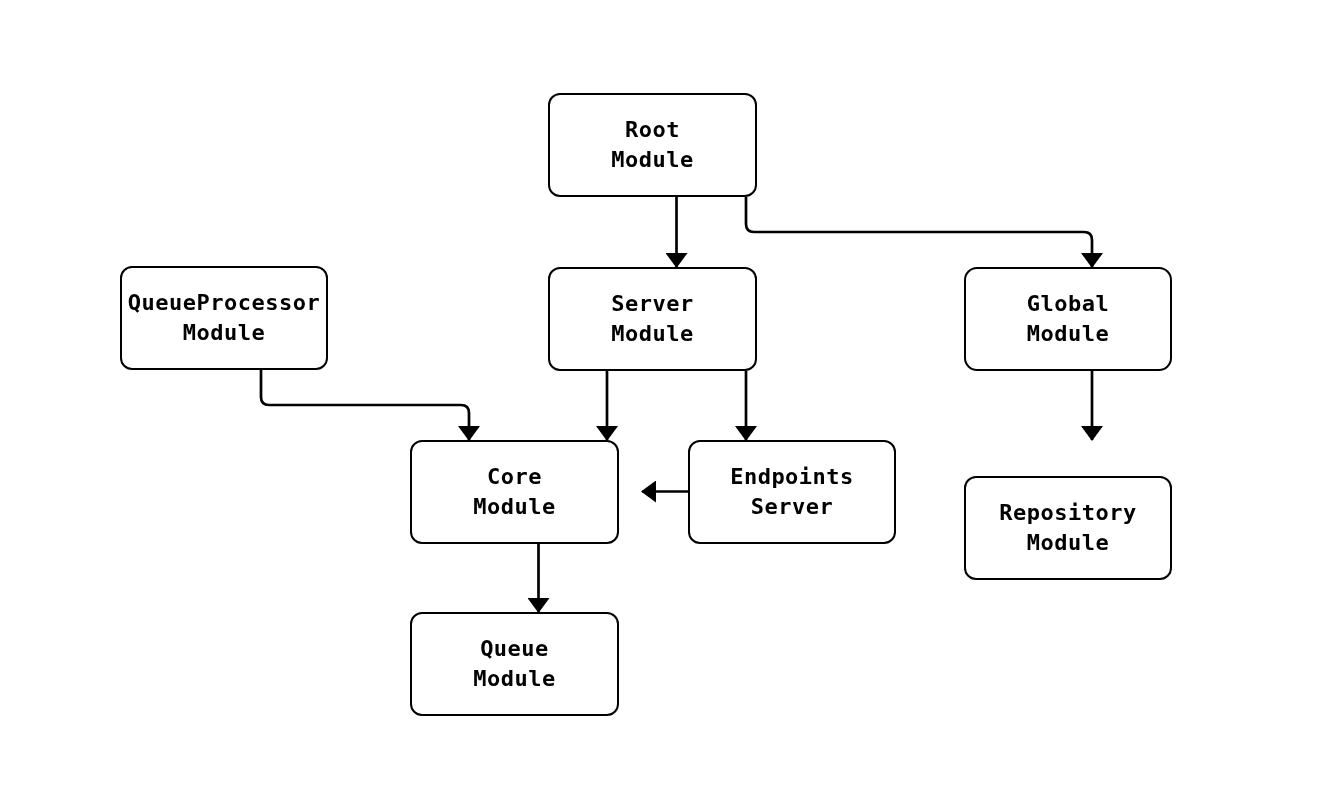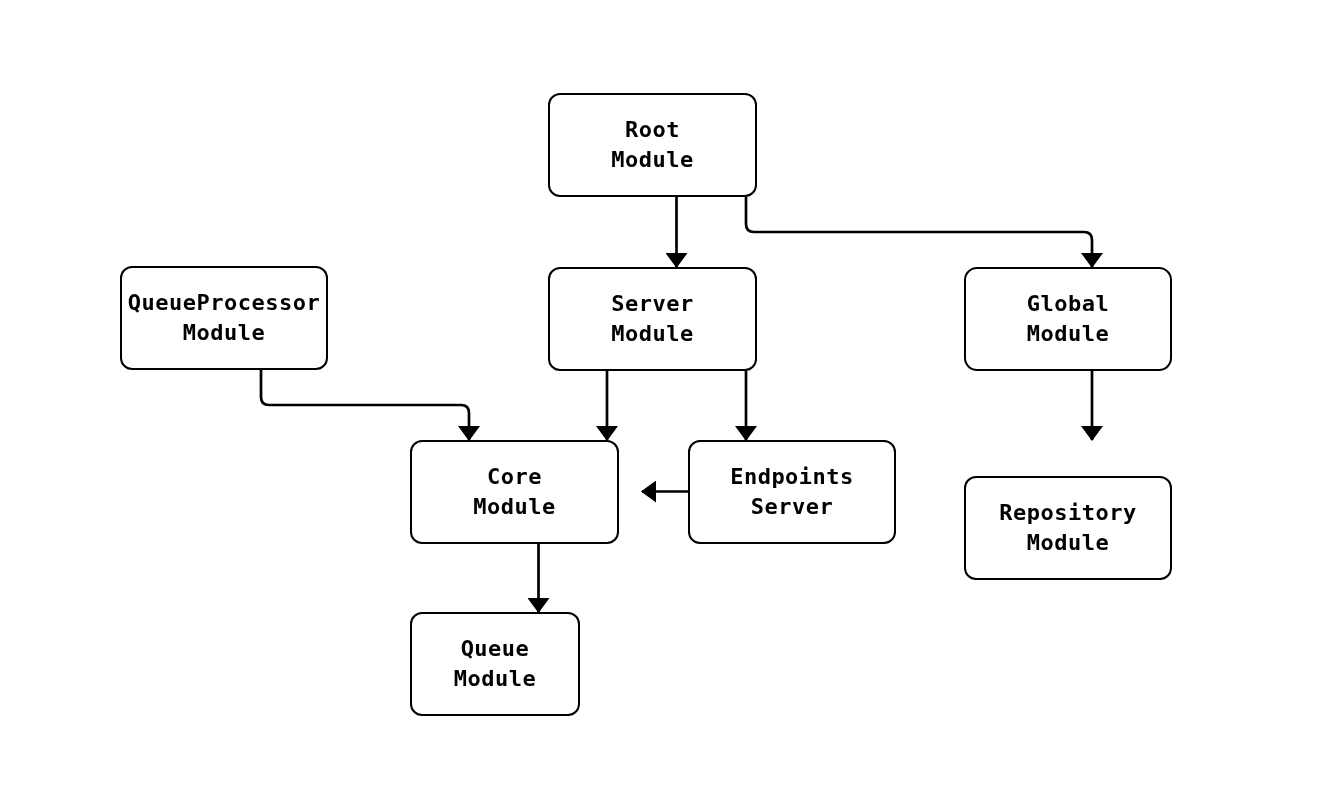--- a/index.html
+++ b/index.html
@@ -90,17 +90,17 @@
 Module</div>
     </div>
     <div class="node" style="left: 688px; top: 440px; width: 208px; height: 104px;">
       <div class="node-label">Endpoints
 Server</div>
     </div>
     <div class="node" style="left: 964px; top: 440px; width: 208px; height: 104px; margin-top: 36px;">
       <div class="node-label">Repository
 Module</div>
     </div>
-    <div class="node" style="left: 410px; top: 612px; width: 170px; height: 104px;">
+    <div class="node" style="left: 410px; top: 612px; width: 209px; height: 104px;">
       <div class="node-label">Queue
 Module</div>
     </div>
   </div>
 
 </body></html>

